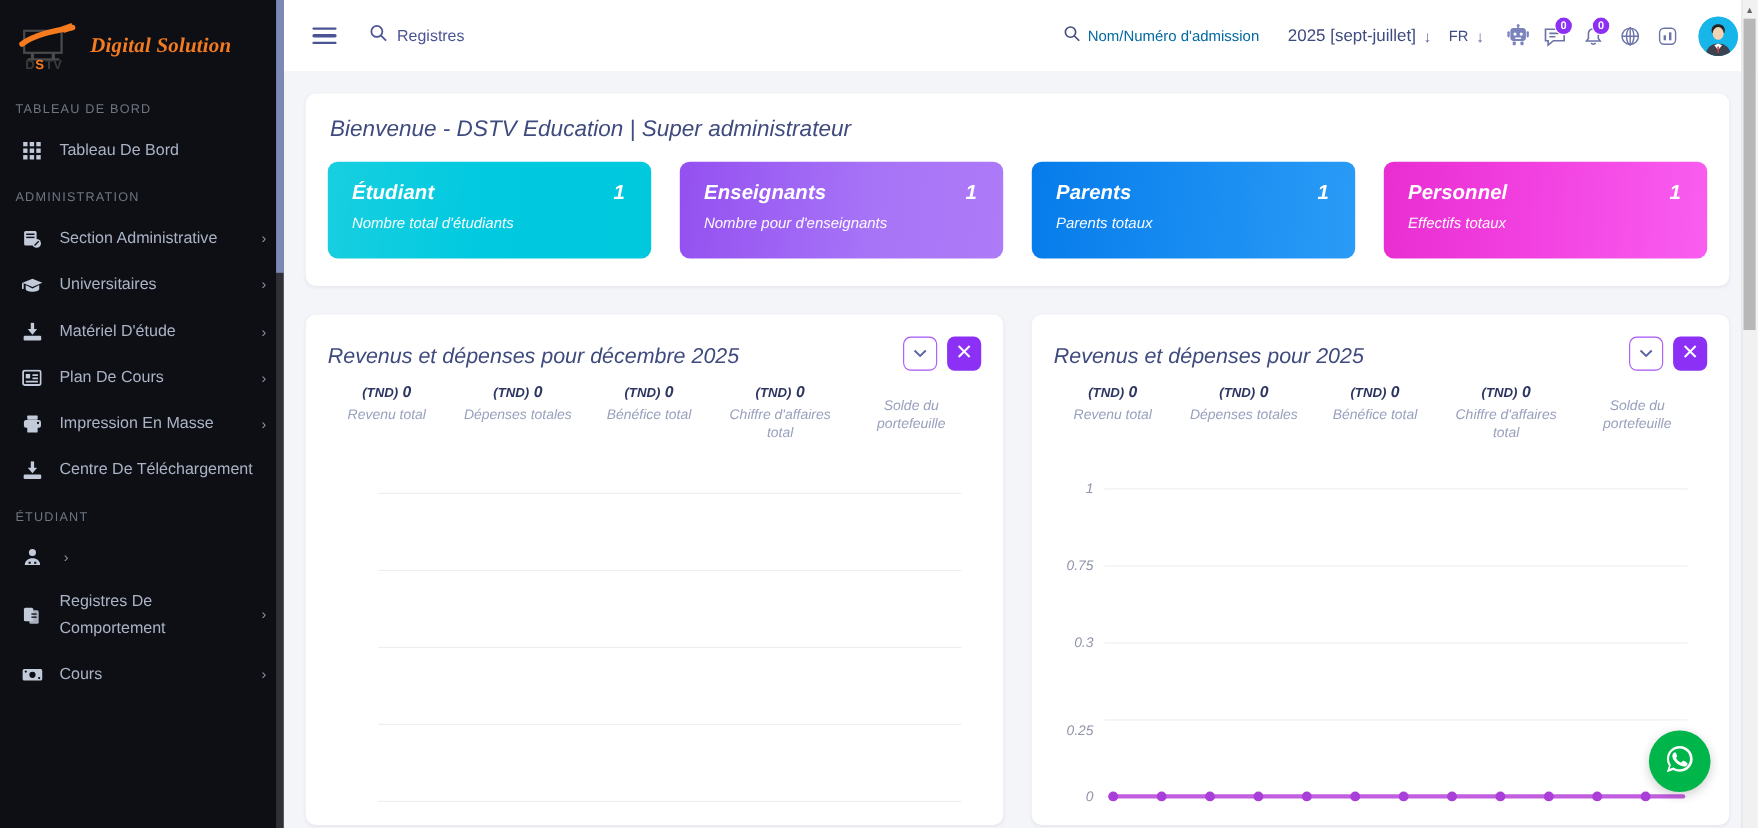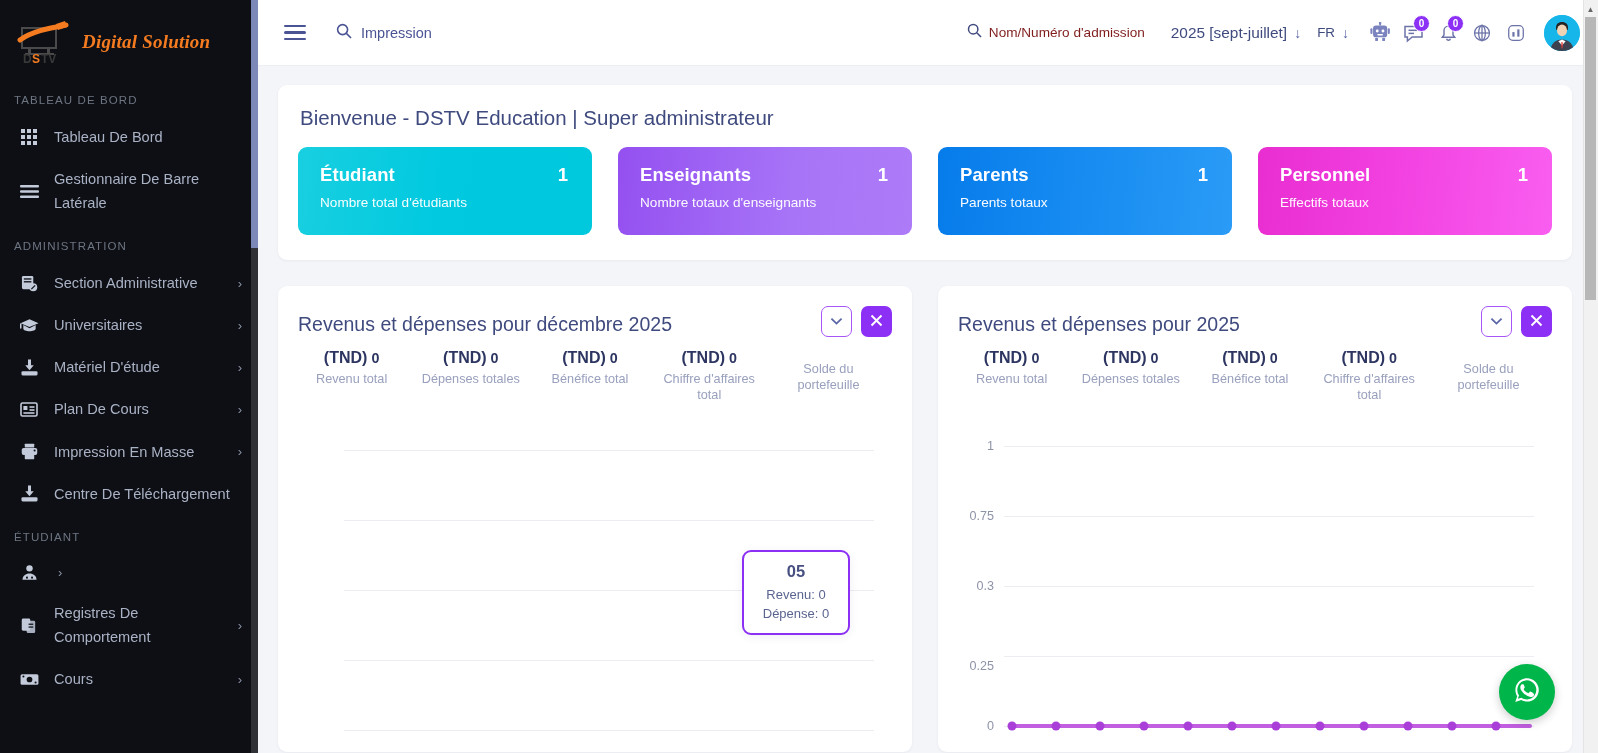--- a/index.html
+++ b/index.html
@@ -62,21 +62,21 @@
     padding: 0 18px 0 26px; border-bottom: 1px solid #eceef3;
     position: relative; z-index: 5;
   }
   .burger { display: flex; flex-direction: column; gap: 4px; cursor: pointer; margin-right: 30px; }
   .burger span { display: block; width: 22px; height: 2.6px; background: #4a5494; border-radius: 2px; }
   .tb-search { display: flex; align-items: center; gap: 9px; cursor: text; }
   .tb-search-label { color: #4a5494; font-size: 14.5px; }
   .tb-spacer { flex: 1 1 auto; }
   .tb-right { display: flex; align-items: center; gap: 0; }
   .tb-admsearch { display: flex; align-items: center; gap: 7px; margin-right: 26px; }
-  .tb-admsearch-ph { color: #7f1d1d; font-size: 13.6px; white-space: nowrap; }
+  .tb-admsearch-ph { color: #0369a1; font-size: 13.6px; white-space: nowrap; }
   .tb-select {
     display: flex; align-items: center; gap: 7px; margin-right: 16px;
     color: #3f4a7e; font-size: 15.4px; cursor: pointer; white-space: nowrap;
   }
   .tb-select.small { font-size: 13.4px; margin-right: 14px; }
   .arrow-dn { color: #5b66a8; font-size: 14px; }
   .tb-ico {
     position: relative; width: 34px; height: 34px; cursor: pointer;
     display: flex; align-items: center; justify-content: center;
     color: #6b73a8;
@@ -91,20 +91,21 @@
   .avatar {
     width: 36px; height: 36px; border-radius: 50%; margin-left: 11px;
     background: #17b6ea; overflow: hidden; position: relative; cursor: pointer;
     flex: 0 0 36px;
   }
 
   
   .content {
     height: 687px; overflow: hidden; position: relative;
     padding: 0 26px 15px 20px;
+    font-style: italic;
   }
   .vscroll {
     position: absolute; right: 0; top: 0; width: 15px; height: 753px;
     background: #f1f1f1; z-index: 9; border-left: 1px solid #e4e4e4;
   }
   .vscroll-thumb {
     position: absolute; right: 2px; top: 17px; width: 11px; height: 283px;
     background: #b7b7b7; border-radius: 0;
   }
   .vscroll-up {
@@ -157,21 +158,21 @@
   }
   .btn-close {
     width: 31px; height: 31px; border-radius: 7px;
     border: none; background: #8c30f5; color: #fff;
     display: flex; align-items: center; justify-content: center;
     cursor: pointer; font-size: 15px; font-weight: 300;
   }
   .kpis { display: flex; padding: 12px 4px 0 0; }
   .kpi { flex: 1 1 0; text-align: center; padding: 0 4px; }
   .kpi-val { color: #2d3561; font-size: 14.3px; font-weight: bold; }
-  .kpi-val .cur { font-size: 16px; }
+  .kpi-val .cur { font-size: 12px; }
   .kpi-lab {
     color: #99a0bd; font-size: 12.7px; margin-top: 4px; line-height: 1.28;
   }
   .kpi.wallet .kpi-lab { padding-top: 8px; }
 
   
   .chart { position: relative; margin-top: 18px; height: 330px; }
   .grid-line {
     position: absolute; left: 52px; right: 18px; height: 1px; background: #ededf1;
   }
@@ -236,30 +237,20 @@
           <rect x="0" y="6" width="4" height="4"></rect>
             <rect x="6" y="6" width="4" height="4"></rect>
             <rect x="12" y="6" width="4" height="4"></rect>
           <rect x="0" y="12" width="4" height="4"></rect>
             <rect x="6" y="12" width="4" height="4"></rect>
             <rect x="12" y="12" width="4" height="4"></rect>
         </svg>
       </span>
       <span class="sb-label">Tableau De Bord</span>
     </div>
-    <div class="sb-item">
-      <span class="sb-ico">
-        <svg width="19" height="15" viewBox="0 0 19 15" fill="currentColor">
-          <rect x="0" y="1" width="19" height="2.4" rx="1"></rect>
-          <rect x="0" y="6.3" width="19" height="2.4" rx="1"></rect>
-          <rect x="0" y="11.6" width="19" height="2.4" rx="1"></rect>
-        </svg>
-      </span>
-      <span class="sb-label">Gestionnaire De Barre Latérale</span>
-    </div>
 
     <div class="sb-section">ADMINISTRATION</div>
 
     <div class="sb-item">
       <span class="sb-ico">
         <svg width="17" height="17" viewBox="0 0 18 18" fill="currentColor">
           <rect x="1" y="1" width="12" height="14" rx="1.5"></rect>
           <rect x="3" y="3.5" width="8" height="1.4" fill="#0d0f14"></rect>
           <rect x="3" y="6.5" width="8" height="1.4" fill="#0d0f14"></rect>
           <circle cx="13" cy="13" r="4.2"></circle>
@@ -386,21 +377,21 @@
           <span></span>
       </div>
 
       <div class="tb-search">
         <span>
           <svg width="16" height="16" viewBox="0 0 16 16" fill="none" stroke="#4a5494" stroke-width="1.6">
             <circle cx="6.6" cy="6.6" r="5"></circle>
               <line x1="10.4" y1="10.4" x2="15" y2="15"></line>
           </svg>
         </span>
-        <span class="tb-search-label">Impression</span>
+        <span class="tb-search-label">Registres</span>
       </div>
 
       <div class="tb-spacer"></div>
 
       <div class="tb-right">
 
         <div class="tb-admsearch">
           <span>
             <svg width="15" height="15" viewBox="0 0 16 16" fill="none" stroke="#3f4a7e" stroke-width="1.6">
               <circle cx="6.6" cy="6.6" r="5"></circle>
@@ -494,21 +485,21 @@
               <span class="stat-num">1</span>
             </div>
             <div class="stat-sub">Nombre total d'étudiants</div>
           </div>
 
           <div class="stat-card c-teacher">
             <div class="stat-top">
               <span class="stat-name">Enseignants</span>
               <span class="stat-num">1</span>
             </div>
-            <div class="stat-sub">Nombre totaux d'enseignants</div>
+            <div class="stat-sub">Nombre pour d'enseignants</div>
           </div>
 
           <div class="stat-card c-parent">
             <div class="stat-top">
               <span class="stat-name">Parents</span>
               <span class="stat-num">1</span>
             </div>
             <div class="stat-sub">Parents totaux</div>
           </div>
 
@@ -581,25 +572,20 @@
             </div>
           </div>
 
           <div class="chart">
             <div class="grid-line" style="top:28px"></div>
             <div class="grid-line" style="top:98px"></div>
             <div class="grid-line" style="top:168px"></div>
             <div class="grid-line" style="top:238px"></div>
             <div class="grid-line" style="top:308px"></div>
 
-            <div class="tooltip" style="left:450px; top:128px; width:108px">
-              <div class="tt-title">05</div>
-              <div class="tt-row">Revenu: 0</div>
-              <div class="tt-row">Dépense: 0</div>
-            </div>
           </div>
         </div>
 
         <div class="panel">
           <div class="panel-head">
             <div class="panel-title">Revenus et dépenses pour 2025</div>
             <div class="panel-acts">
               <div class="btn-collapse">
                 <span>
                   <svg width="13" height="9" viewBox="0 0 13 9" fill="none" stroke="#5b66a8" stroke-width="1.8">

